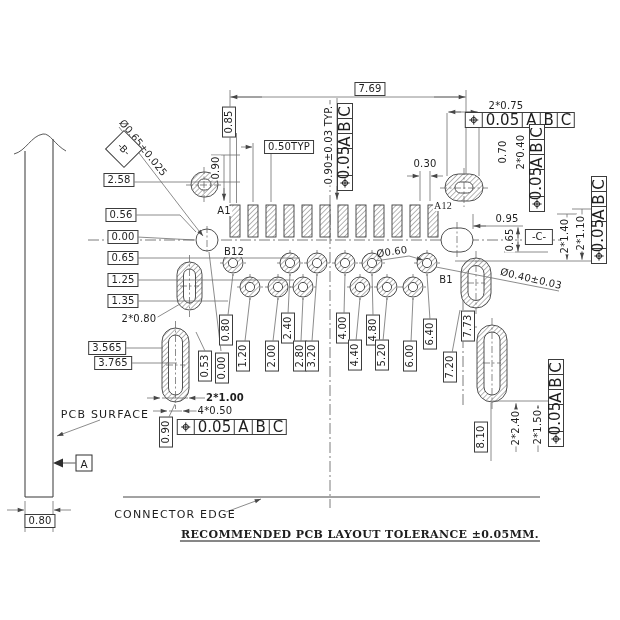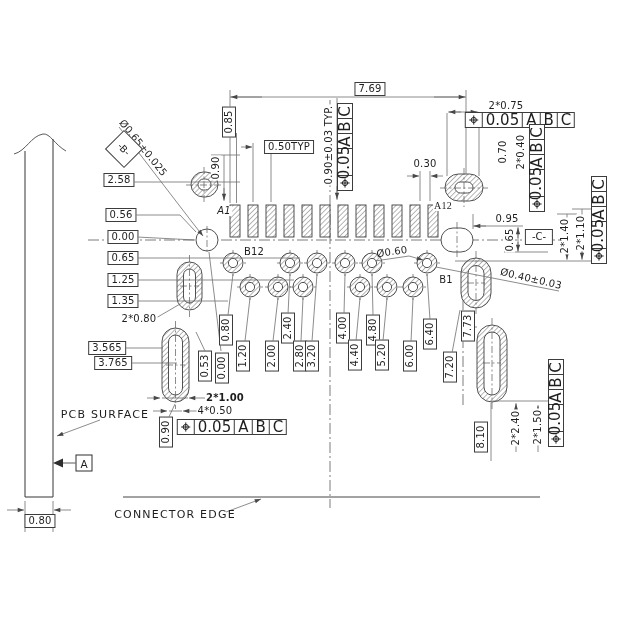--- a/index.html
+++ b/index.html
@@ -291,23 +291,24 @@
 <div class="lbl box" style="left:123px;top:258px;">0.65</div>
 <div class="lbl box" style="left:123px;top:280px;">1.25</div>
 <div class="lbl box" style="left:123px;top:301px;">1.35</div>
 <div class="lbl" style="left:139px;top:319px;">2*0.80</div>
 <div class="lbl box" style="left:107px;top:348px;">3.565</div>
 <div class="lbl box" style="left:113px;top:363px;">3.765</div>
 <div class="lbl" style="left:225px;top:398px;font-weight:bold;">2*1.00</div>
 <div class="lbl" style="left:215px;top:411px;">4*0.50</div>
 <div class="lbl big" style="left:105px;top:414px;">PCB SURFACE</div>
 <div class="lbl big" style="left:175px;top:514px;text-align:right;">CONNECTOR EDGE</div>
-<div class="lbl" style="left:224px;top:211px;font-style:italic;">A1</div>
+<div class="lbl note" style="left:360px;top:535px;">RECOMMENDED PCB LAYOUT TOLERANCE ±0.05MM.</div>
+<div class="lbl" style="left:224px;top:211px;">A1</div>
 <div class="lbl" style="left:443px;top:206px;font-family:Liberation Serif, serif;">A12</div>
-<div class="lbl" style="left:234px;top:252px;margin-left:20px;">B12</div>
+<div class="lbl" style="left:234px;top:252px;">B12</div>
 <div class="lbl" style="left:446px;top:280px;">B1</div>
 <div class="lbl" style="left:506px;top:106px;">2*0.75</div>
 <div class="lbl" style="left:425px;top:164px;text-align:right;">0.30</div>
 <div class="lbl" style="left:507px;top:219px;">0.95</div>
 <div class="lbl box" style="left:40px;top:521px;">0.80</div>
 <div class="lbl d51" style="left:143px;top:148px;">Ø0.65±0.025</div>
 <div class="lbl d13" style="left:531px;top:279px;">Ø0.40±0.03</div>
 <div class="lbl dm8" style="left:392px;top:252px;">Ø0.60</div>
 
 <div class="lbl box v" style="left:229px;top:122px;">0.85</div>

